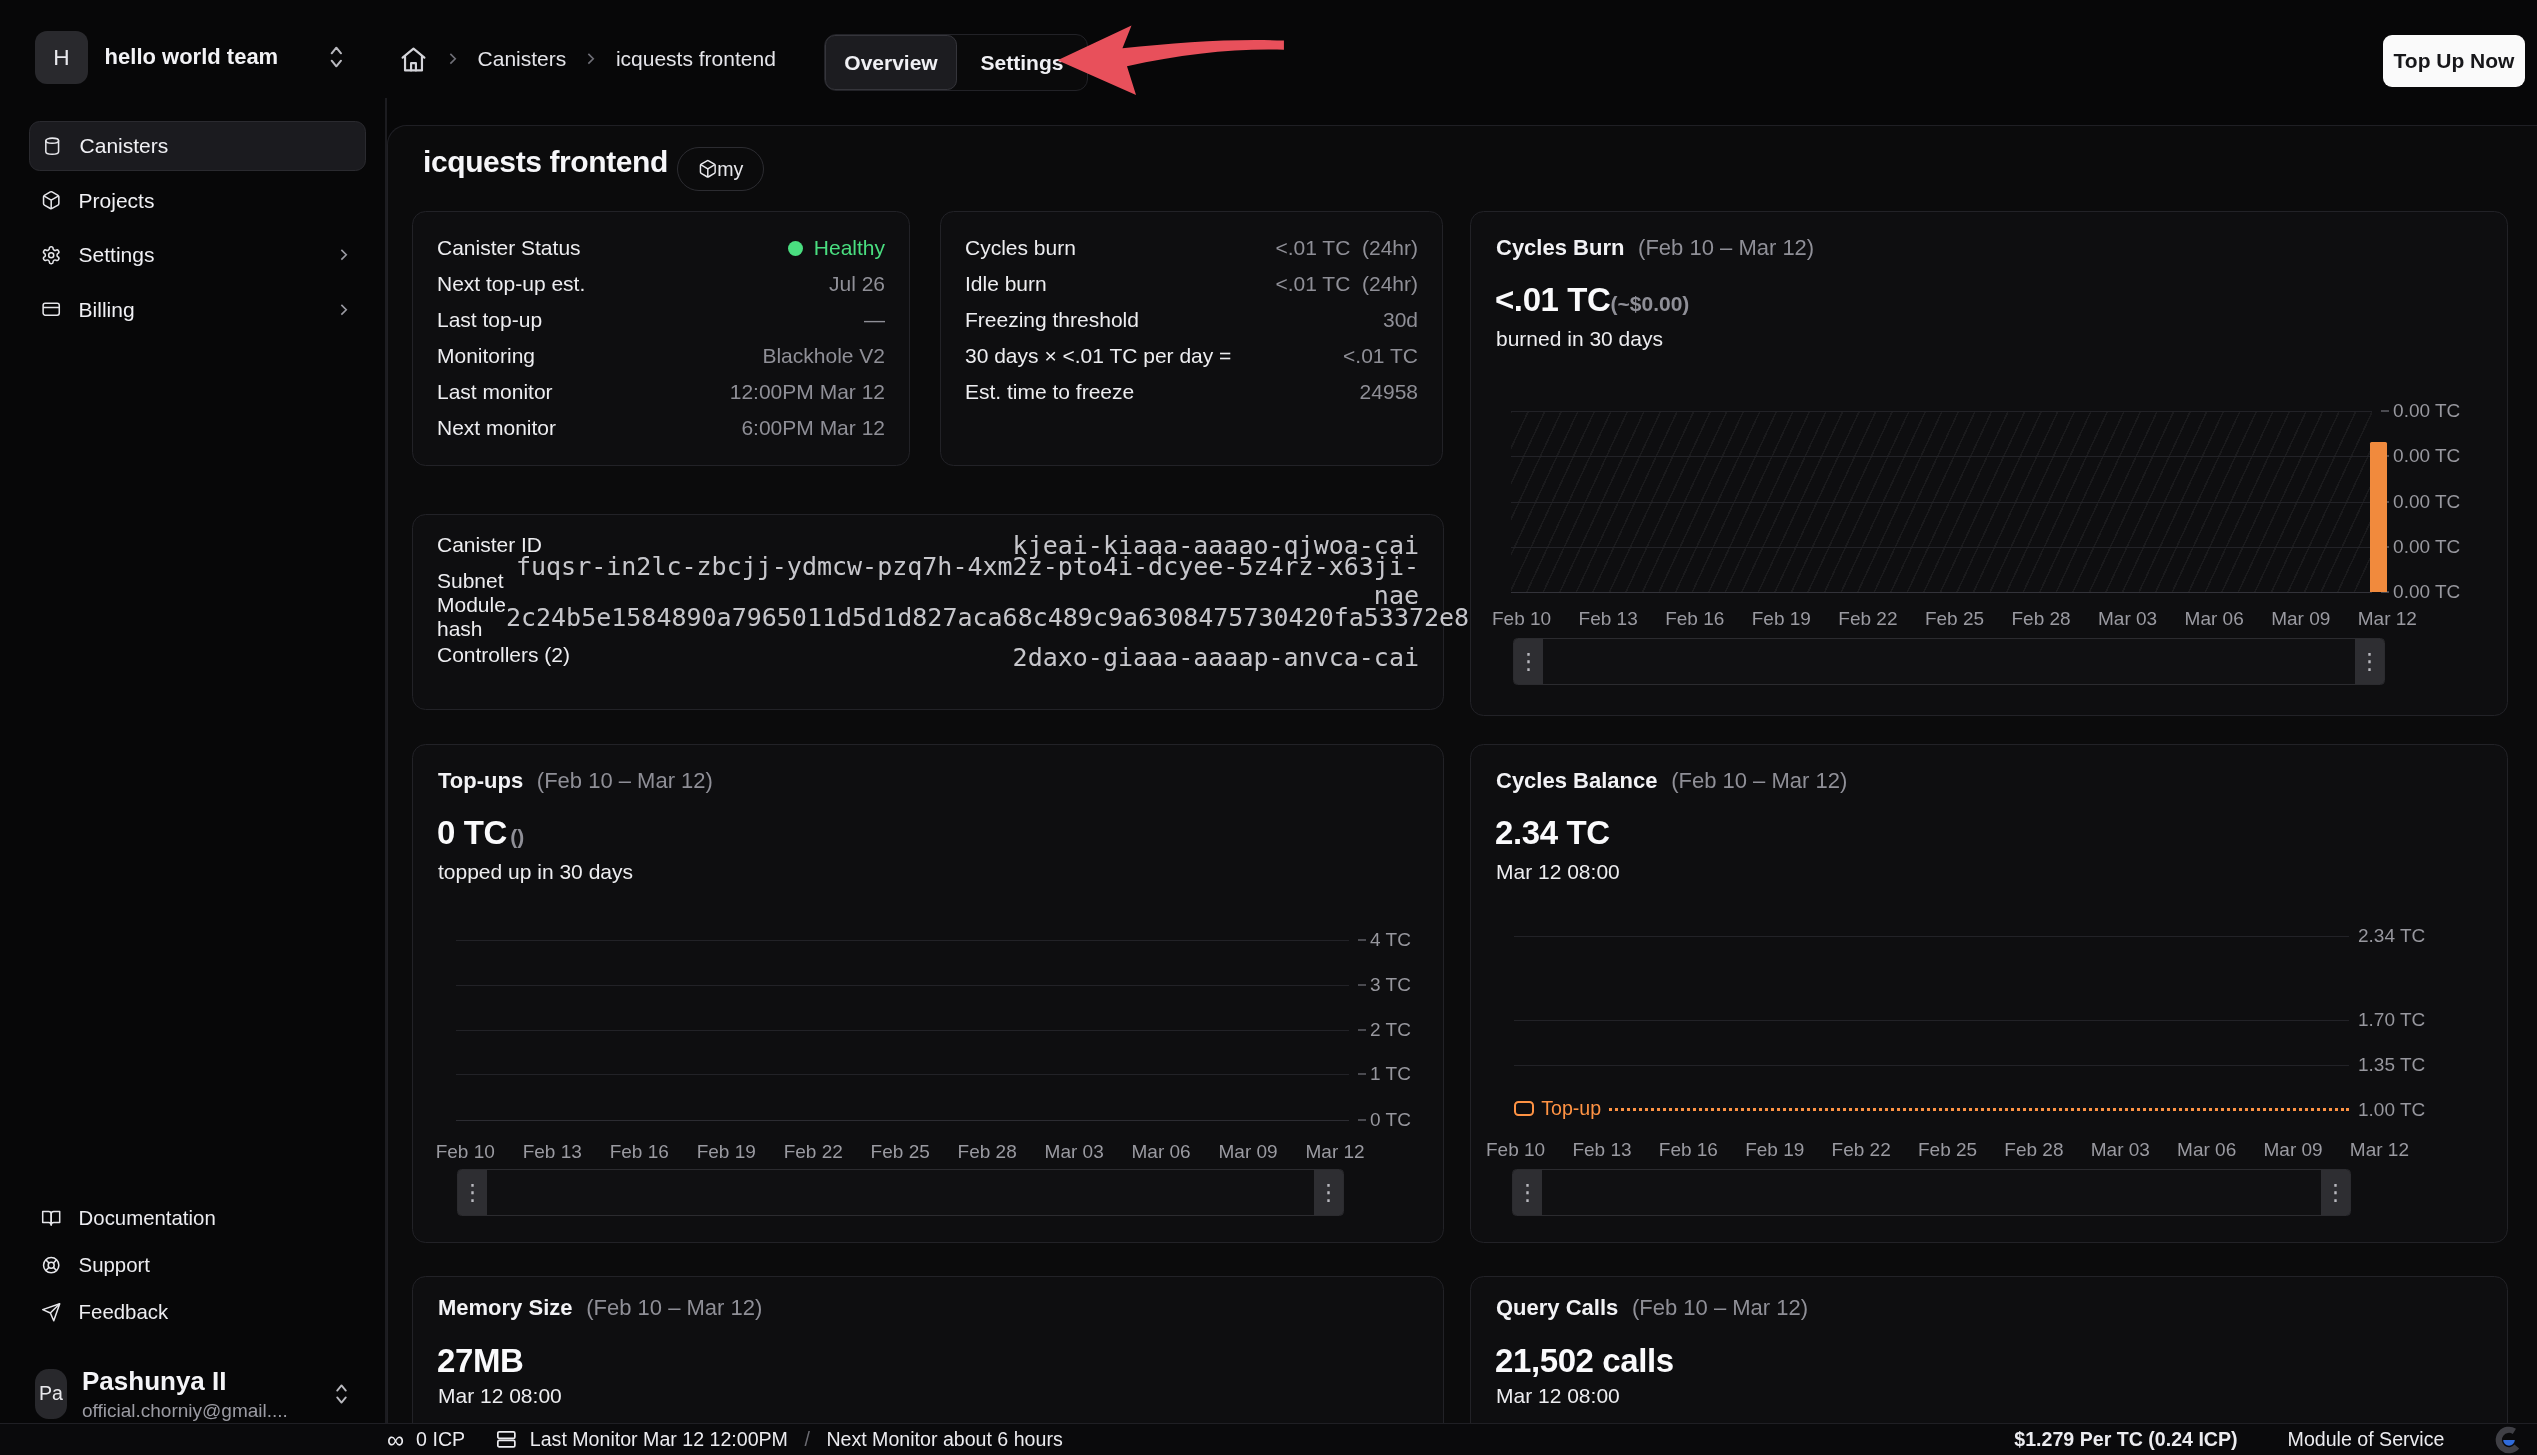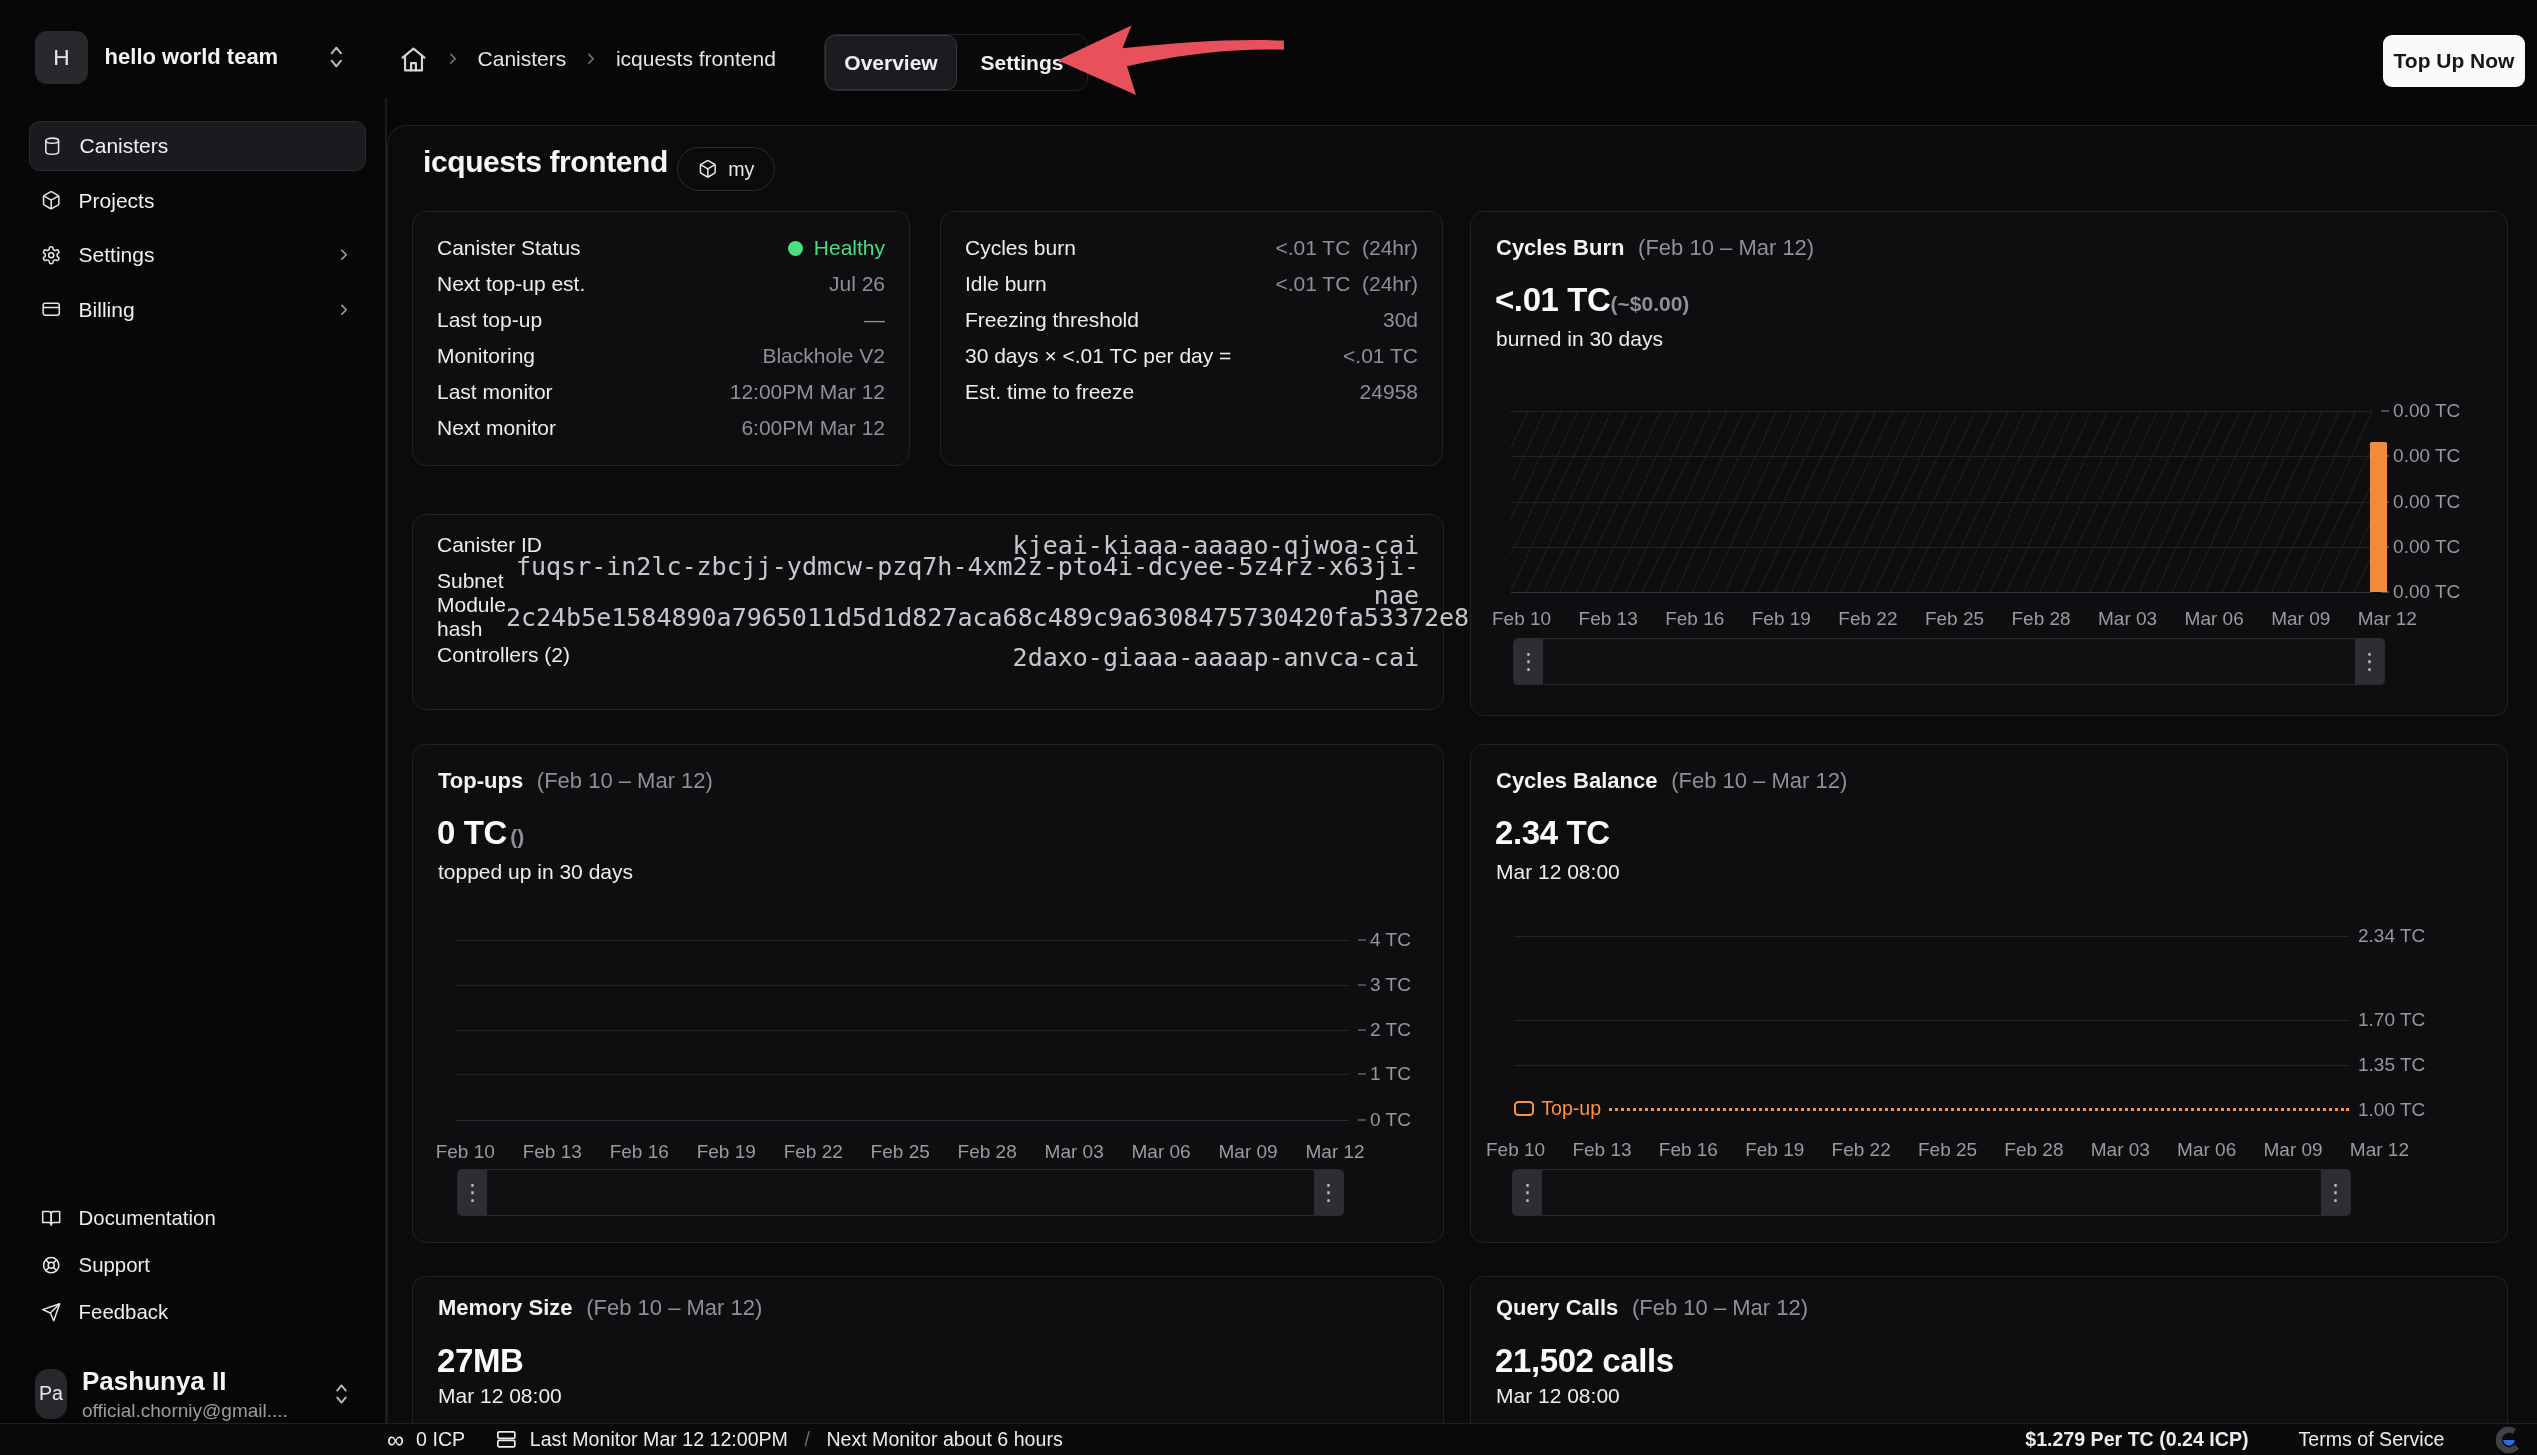--- a/index.html
+++ b/index.html
@@ -87,21 +87,21 @@
   .sb-left{display:flex;align-items:center;gap:12px;margin-left:387px;}
   .inf{font-size:24px;line-height:1;}
   .sb-sep{color:#6b6b72;margin:0 4.5px;}
   .sb-right{margin-left:auto;display:flex;align-items:center;gap:50px;margin-right:13.6px;}
   .sb-price{font-weight:600;}
   .vline{position:absolute;left:385px;top:98px;bottom:31px;width:1.5px;background:#1c1c20;}
 
   
   .page-title{position:absolute;left:423px;top:145px;font-size:30px;font-weight:700;color:#f6f6f9;letter-spacing:-0.4px;}
   .tag-pill{position:absolute;left:677px;top:147px;height:44px;border:1.5px solid #2c2c31;border-radius:22.7px;display:flex;
-    align-items:center;gap:11px;padding:0 19.6px;font-size:19.6px;color:#e8e8ec;box-sizing:border-box;cursor:pointer;}
+    align-items:center;gap:0;padding:0 19.6px;font-size:19.6px;color:#e8e8ec;box-sizing:border-box;cursor:pointer;}
   svg{display:block;}
 </style>
 </head>
 <body>
 
 <div id="stage">
 
   <div class="main-panel"></div>
   <div class="vline"></div>
 
@@ -542,21 +542,21 @@
             <rect x="3" y="13" width="18" height="7" rx="1.5"></rect>
             <path d="M6.5 7.5h.01M6.5 16.5h.01"></path>
           </svg>
       </span>
       <span>Last Monitor Mar 12 12:00PM</span>
       <span class="sb-sep">/</span>
       <span>Next Monitor about 6 hours</span>
     </div>
     <div class="sb-right">
       <span class="sb-price">$1.279 Per TC (0.24 ICP)</span>
-      <span>Terms of Service</span>
+      <span>Module of Service</span>
       <span style="display:flex;">
         <svg width="30" height="30" viewBox="0 0 44 44">
           <circle cx="22" cy="22" r="15" fill="none" stroke="#3f3f45" stroke-width="9" stroke-dasharray="68 27" transform="rotate(40 22 22)"></circle>
           <path d="M13.5 22a8.5 8.5 0 0 0 17 0z" fill="#2f6bdb"></path>
         </svg>
       </span>
     </div>
   </footer>
 
 </div>

